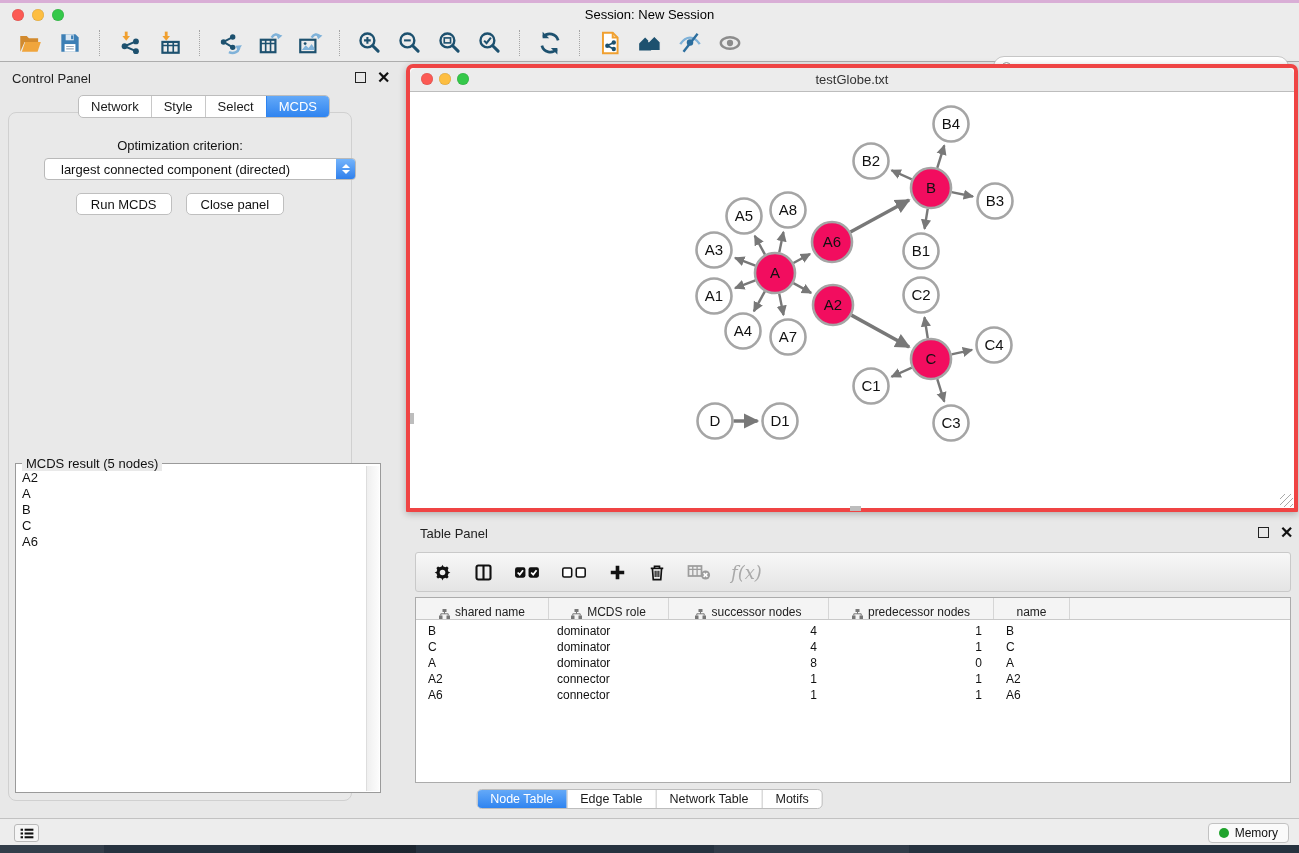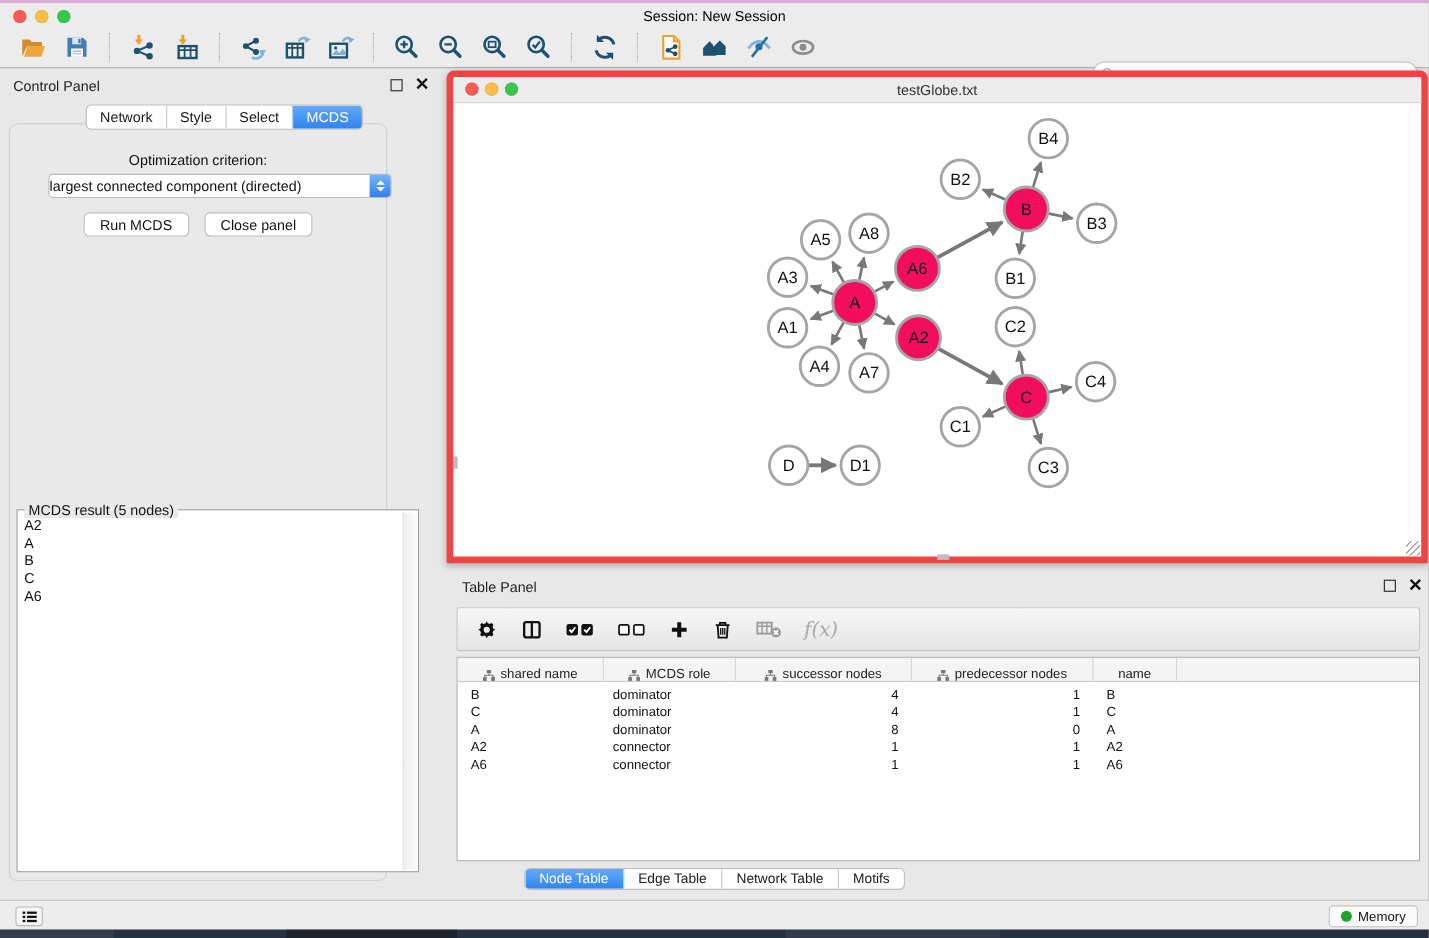--- a/index.html
+++ b/index.html
@@ -33,34 +33,34 @@
   .seg.active{background:linear-gradient(#64A9F8,#2F84F0);color:#fff;border-left-color:#2F84F0;}
   
   .cp-head{position:absolute;left:12px;top:71px;}
   .cp-icons{position:absolute;left:355px;top:72px;display:flex;gap:11px;align-items:center;}
   .cp-tabs{position:absolute;left:78px;top:95px;z-index:2;}
   .cp-body{position:absolute;left:8px;top:112px;width:344px;height:689px;background:#E9E9E9;
            border:1px solid #D0D0D0;border-radius:8px;box-sizing:border-box;}
   .opt-label{position:absolute;left:0;right:0;top:25px;text-align:center;font-size:13px;color:#111;}
   .dropdown{position:absolute;left:35px;top:45px;width:312px;height:22px;background:#fff;border:1px solid #B9B9B9;
             border-radius:4px;box-sizing:border-box;display:flex;align-items:center;}
-  .dropdown .dd-text{flex:1;font-size:13px;color:#111;padding-left:0;white-space:nowrap;overflow:hidden;}
+  .dropdown .dd-text{flex:1;font-size:13px;color:#111;padding-left:16px;white-space:nowrap;overflow:hidden;}
   .dd-stepper{width:19px;height:100%;background:linear-gradient(#74B4FB,#3080EC);border-radius:0 3px 3px 0;
               display:flex;flex-direction:column;align-items:center;justify-content:center;gap:2px;}
   .dd-up{width:0;height:0;border-left:4px solid transparent;border-right:4px solid transparent;border-bottom:4.5px solid #fff;}
   .dd-dn{width:0;height:0;border-left:4px solid transparent;border-right:4px solid transparent;border-top:4.5px solid #fff;}
   .btn{background:#fff;border:1px solid #BFBFBF;border-radius:5px;font-size:13px;color:#111;height:22px;
        padding:0 14px;font-family:"Liberation Sans",sans-serif;}
   .cp-btn-row{position:absolute;left:0;right:0;top:80px;display:flex;justify-content:center;gap:14px;}
   .result-box{position:absolute;left:6px;top:350px;width:364px;height:328px;border:1px solid #9A9A9A;background:#fff;}
   .result-title{position:absolute;left:6px;top:-8px;background:#E9E9E9;padding:0 4px;font-size:13px;color:#111;}
   .result-list{position:absolute;left:0;top:2px;bottom:0;right:13px;padding:4px 6px;font-size:13px;line-height:16px;color:#111;overflow:hidden;}
   .result-scroll{position:absolute;right:1px;top:2px;bottom:1px;width:12px;background:linear-gradient(to right,#EFEFEF,#FCFCFC);border-left:1px solid #DDD;}
   
-  .net-win{position:absolute;left:406px;top:64px;width:892px;height:448px;background:#fff;border:6px solid #ef4444;
+  .net-win{position:absolute;left:406px;top:64px;width:892px;height:448px;background:#fff;border:4px solid #ef4444;
            border-radius:7px 7px 1px 1px;box-shadow:0 2px 7px rgba(0,0,0,.25);box-sizing:border-box;}
   .net-titlebar{position:absolute;left:0;top:0;right:0;height:23px;background:#ECECEC;border-bottom:1px solid #BDBDBD;border-radius:6px 6px 0 0;}
   .net-title{position:absolute;left:0;right:0;top:4px;text-align:center;font-size:13px;color:#333;}
   .net-lights{position:absolute;left:11px;top:5px;display:flex;gap:6px;}
   .net-canvas{position:absolute;left:0;top:24px;right:0;bottom:0;overflow:hidden;}
   .scroll-mark-v{position:absolute;left:0;top:345px;width:4px;height:11px;background:#BDBDBD;}
   .scroll-mark-h{position:absolute;left:440px;bottom:-3px;width:11px;height:5px;background:#BDBDBD;}
   .resize-grip{position:absolute;right:1px;bottom:1px;width:13px;height:13px;
      background:repeating-linear-gradient(135deg,transparent 0 3px,#A9A9A9 3px 4.2px);}
   

